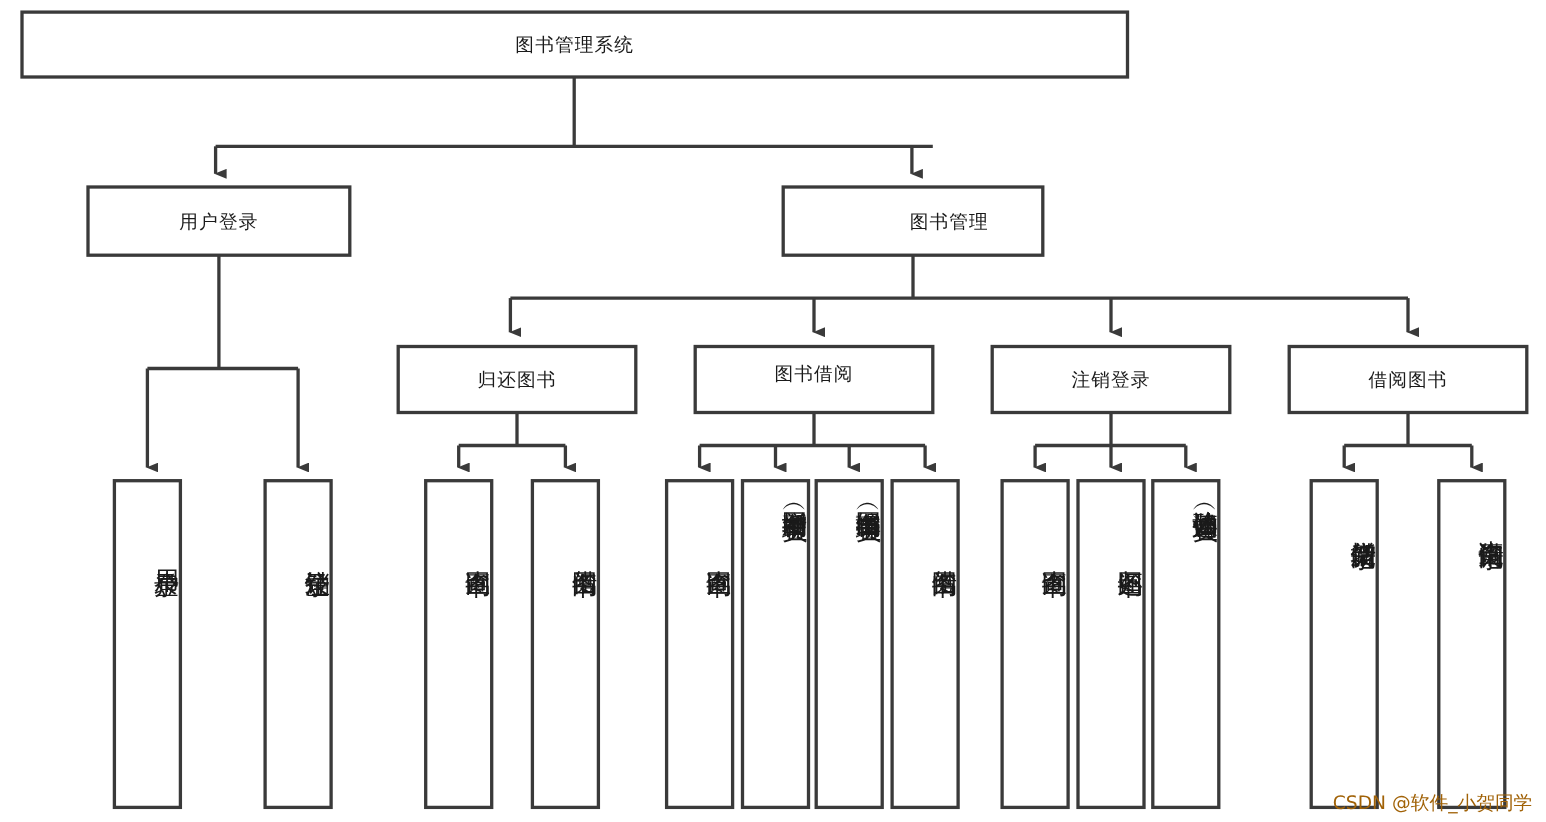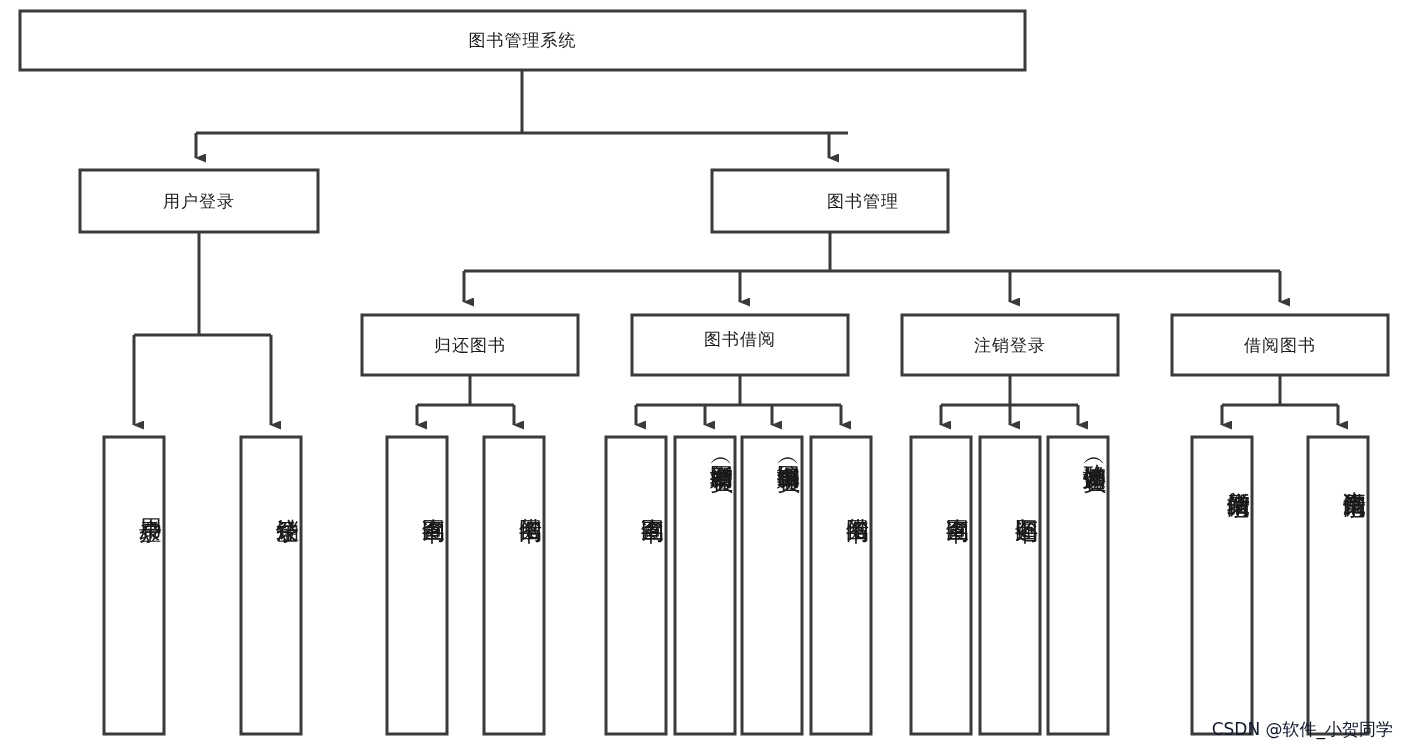--- a/index.html
+++ b/index.html
@@ -61,21 +61,21 @@
     align-items: center;
     justify-content: center;
     pointer-events: none;
   }
   #watermark {
     position: absolute;
     right: 12px;
     bottom: 6px;
     font-family: "DejaVu Sans", "Liberation Sans", sans-serif;
     font-size: 17px;
-    color: #0f172a;
+    color: #a16207;
     white-space: nowrap;
     pointer-events: none;
   }
 </style>
 </head>
 <body>
 
 <div id="diagram-root">
 
   <svg class="flow" viewBox="0 0 1405 747" xmlns="http://www.w3.org/2000/svg">

